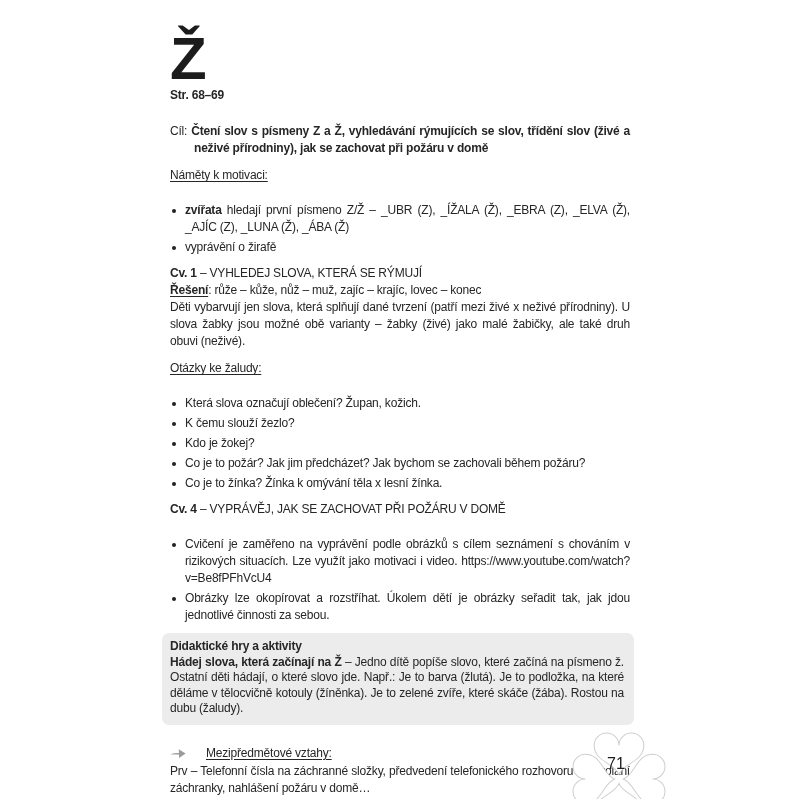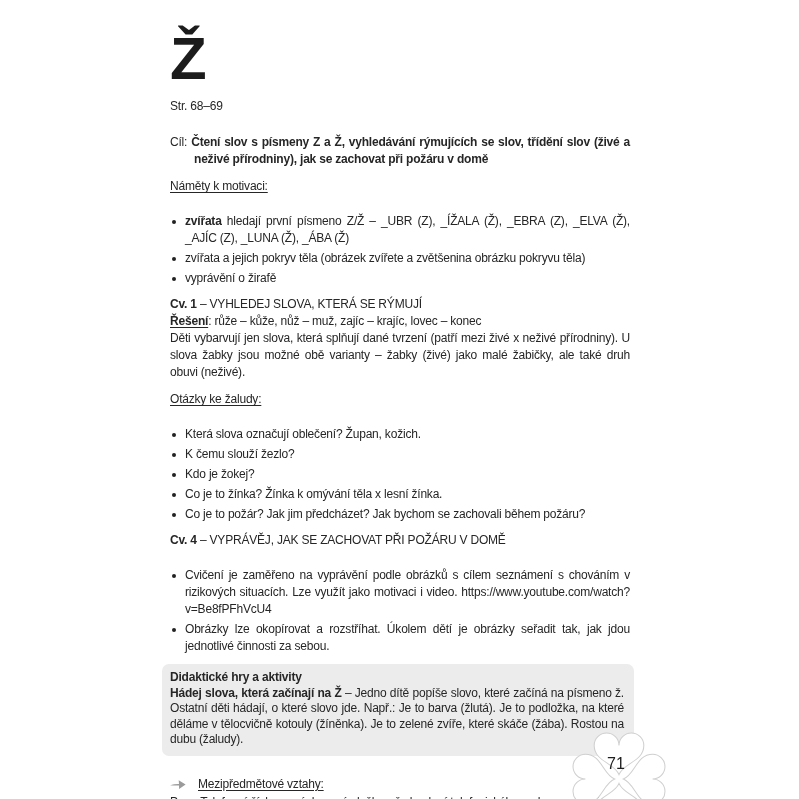--- a/index.html
+++ b/index.html
@@ -5,21 +5,21 @@
   * { margin:0; padding:0; box-sizing:border-box; }
   html,body { background:#888; }
   .page {
     position:relative; width:799px; height:799px; margin:0 auto;
     background:#ffffff; overflow:hidden;
     font-family:"Liberation Sans", sans-serif;
     color:#262626; font-size:12px; line-height:17px; letter-spacing:-0.2px;
   }
   .content { position:absolute; left:170px; top:0; width:460px; }
   .big-letter { margin-top:30px; font-size:60px; line-height:58px; font-weight:600; color:#1c1c1c; }
-  .pages-ref { margin-top:11px; font-weight:normal; line-height:15px; }
+  .pages-ref { font-weight:bold; line-height:15px; }
   .goal { margin-top:20px; padding-left:24px; text-indent:-24px; text-align:justify; }
   .goal b { font-weight:bold; }
   .u-head { margin-top:10px; text-decoration:underline; text-underline-offset:2px; }
   ul { list-style:none; margin-top:18px; }
   li { position:relative; padding-left:15px; margin-bottom:3px; text-align:justify; }
   li::before {
     content:""; position:absolute; left:2px; top:6.5px;
     width:4px; height:4px; border-radius:50%; background:#222;
   }
   .cv-title { margin-top:9px; }
@@ -27,21 +27,21 @@
   .solution .sol-label { font-weight:bold; text-decoration:underline; text-underline-offset:2px; }
   .body-par { text-align:justify; }
   .didactic-box {
     margin-top:9px; margin-left:-8px; width:472px;
     background:#ececec; border-radius:7px;
     padding:6px 10px 8px 8px; line-height:15.5px;
   }
   .didactic-box .box-head { font-weight:bold; }
   .didactic-box .game { text-align:justify; }
   .didactic-box .game b { font-weight:bold; }
-  .cross-head { margin-top:20px; display:flex; align-items:center; gap:12px; }
+  .cross-head { margin-top:20px; display:flex; align-items:center; gap:20px; }
   .cross-head .arrow { display:inline-flex; width:16px; flex:0 0 16px; }
   .cross-head .label { text-decoration:underline; text-underline-offset:2px; }
   .prv { margin-top:1px; text-align:justify; }
   .clover { position:absolute; left:546px; top:706px; }
   .page-number {
     position:absolute; left:596px; top:755px; width:40px;
     text-align:center; font-size:16px; line-height:18px; color:#1e1e1e; letter-spacing:0;
   }
 </style>
 </head>
@@ -52,36 +52,35 @@
 
     <div class="big-letter">Ž</div>
 
     <div class="pages-ref">Str. 68–69</div>
 
     <p class="goal"><span>Cíl:</span> <b>Čtení slov s písmeny Z a Ž, vyhledávání rýmujících se slov, třídění slov (živé a neživé přírodniny), jak se zachovat při požáru v domě</b></p>
 
     <div class="u-head">Náměty k motivaci:</div>
     <ul>
       <li><b>zvířata</b><span> hledají první písmeno Z/Ž – _UBR (Z), _ÍŽALA (Ž), _EBRA (Z), _ELVA (Ž), _AJÍC (Z), _LUNA (Ž), _ÁBA (Ž)</span></li>
-      <li>zvířata a jejich pokryv těla (obrázek zvířete a zvětšenina obrázku pokryvu těla)</li>
       <li>vyprávění o žirafě</li>
     </ul>
 
     <div class="cv-title"><b>Cv. 1</b><span> – VYHLEDEJ SLOVA, KTERÁ SE RÝMUJÍ</span></div>
     <div class="solution"><span class="sol-label">Řešení</span><span>: růže – kůže, nůž – muž, zajíc – krajíc, lovec – konec</span></div>
 
     <p class="body-par">Děti vybarvují jen slova, která splňují dané tvrzení (patří mezi živé x neživé přírodniny). U slova žabky jsou možné obě varianty – žabky (živé) jako malé žabičky, ale také druh obuvi (neživé).</p>
 
     <div class="u-head">Otázky ke žaludy:</div>
     <ul>
       <li>Která slova označují oblečení? Župan, kožich.</li>
       <li>K čemu slouží žezlo?</li>
       <li>Kdo je žokej?</li>
+      <li>Co je to požár? Jak jim předcházet? Jak bychom se zachovali během požáru?</li>
       <li>Co je to žínka? Žínka k omývání těla x lesní žínka.</li>
-      <li>Co je to požár? Jak jim předcházet? Jak bychom se zachovali během požáru?</li>
     </ul>
 
     <div class="cv-title"><b>Cv. 4</b><span> – VYPRÁVĚJ, JAK SE ZACHOVAT PŘI POŽÁRU V DOMĚ</span></div>
     <ul>
       <li>Cvičení je zaměřeno na vyprávění podle obrázků s cílem seznámení s chováním v rizikových situacích. Lze využít jako motivaci i video. https://www.youtube.com/watch?v=Be8fPFhVcU4</li>
       <li>Obrázky lze okopírovat a rozstříhat. Úkolem dětí je obrázky seřadit tak, jak jdou jednotlivé činnosti za sebou.</li>
     </ul>
 
     <div class="didactic-box">
       <p class="box-head">Didaktické hry a aktivity</p>

